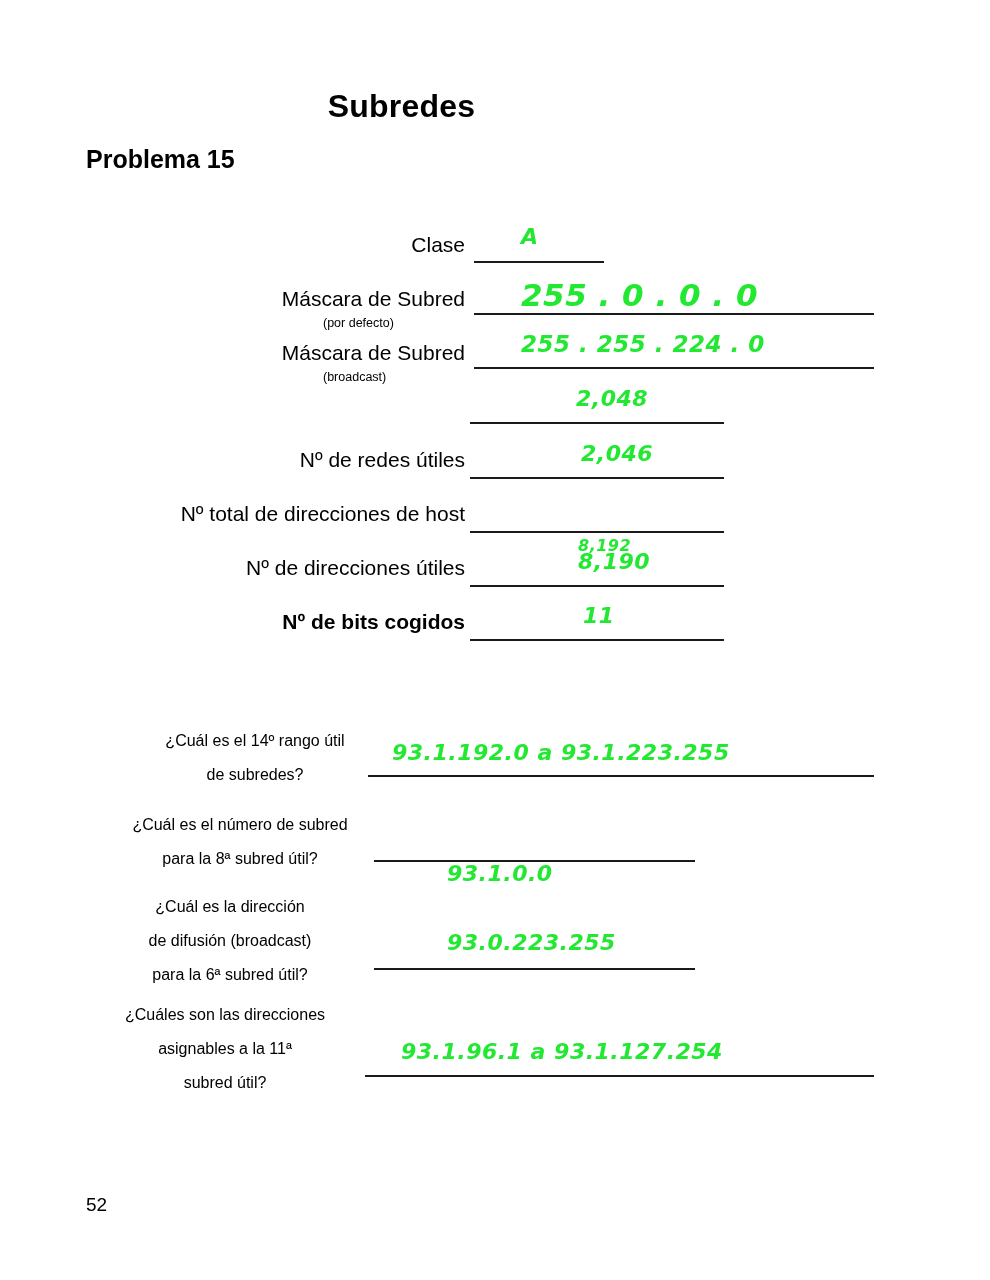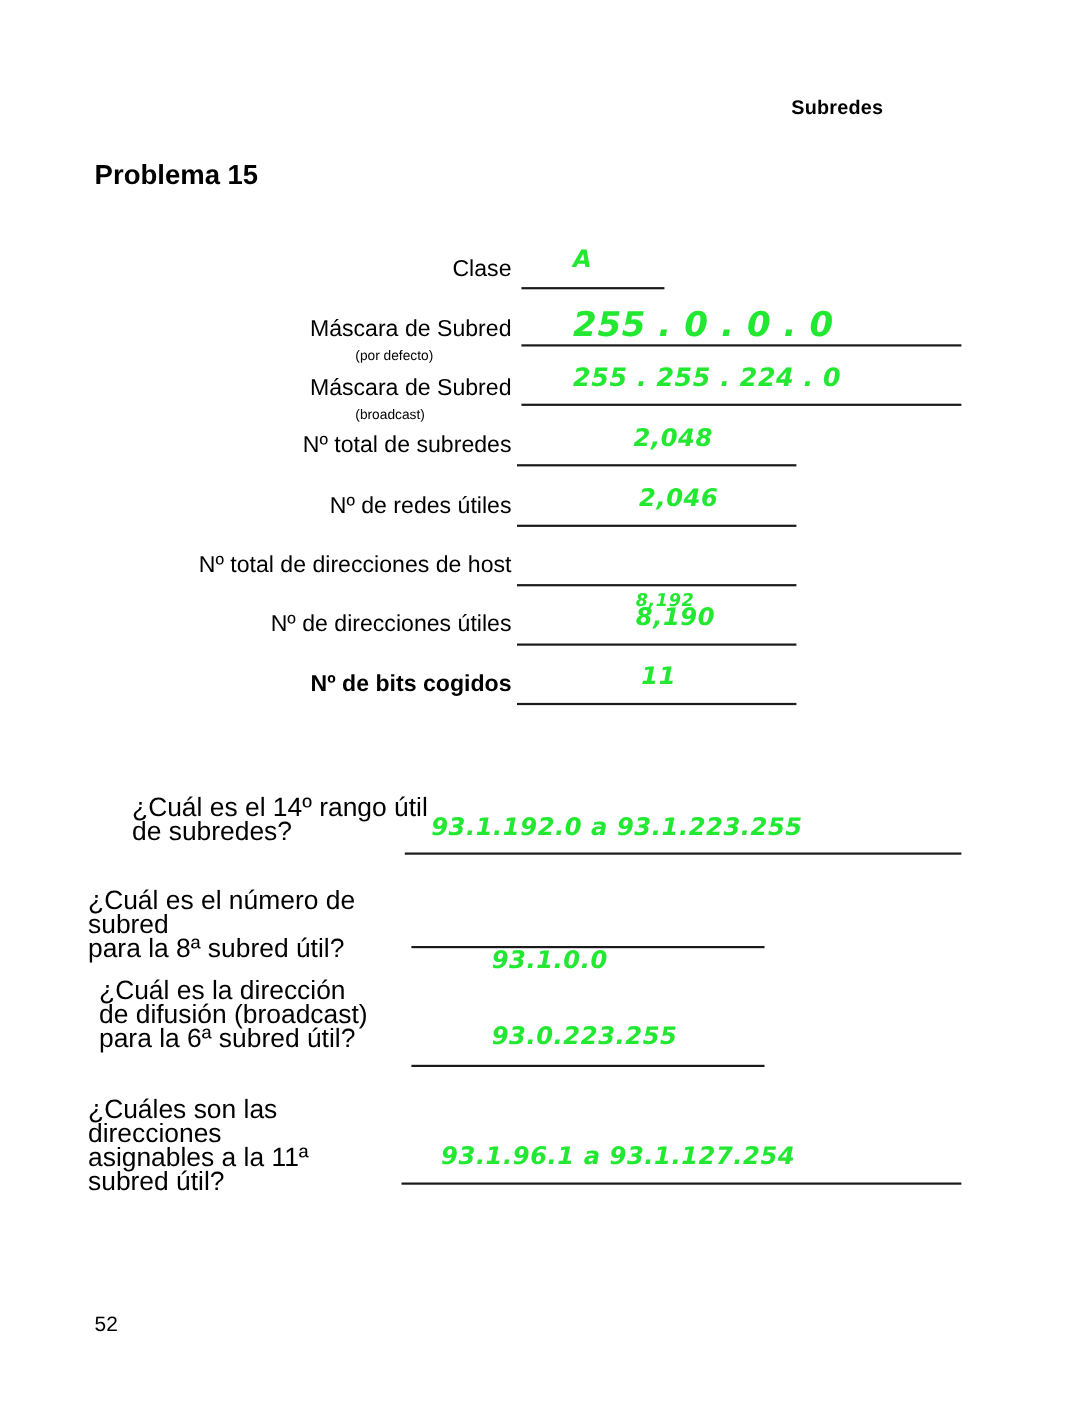--- a/index.html
+++ b/index.html
@@ -20,22 +20,22 @@
     position: absolute;
     inset: 0;
   }
 
   
   .doc-title {
     position: absolute;
     left: 0;
     top: 88px;
     width: 803px;
-    text-align: right;
-    font-size: 18px;
+    text-align: center;
+    font-size: 32px;
     font-weight: bold;
     letter-spacing: 0.2px;
   }
   .problem-title {
     position: absolute;
     left: 86px;
     top: 145px;
     font-size: 25px;
     font-weight: bold;
   }
@@ -83,23 +83,23 @@
     font-family: "DejaVu Sans", sans-serif;
     font-style: italic;
     font-weight: bold;
     white-space: nowrap;
     letter-spacing: 0.5px;
   }
 
   
   .q-text {
     position: absolute;
-    font-size: 24px;
-    line-height: 22px;
-    text-align: left;
+    font-size: 16px;
+    line-height: 34px;
+    text-align: center;
     white-space: pre-line;
   }
 
   
   .page-number {
     position: absolute;
     left: 86px;
     top: 1194px;
     font-size: 19px;
   }
@@ -126,23 +126,20 @@
   <div class="rule" style="left:474px; top:313px; width:400px;"></div>
   <div class="ink" style="left:521px; top:277px; font-size:31px;">255 . 0 . 0 . 0</div>
 
   <div class="field-row" style="left:0; top:326px; width:465px;">
     <span class="field-label">Máscara de Subred</span>
   </div>
   <div class="sub-label" style="left:323px; top:370px;">(broadcast)</div>
   <div class="rule" style="left:474px; top:367px; width:400px;"></div>
   <div class="ink" style="left:521px; top:331px; font-size:23px;">255 . 255 . 224 . 0</div>
 
-  <div class="field-row" style="left:0; top:378px; width:465px;">
-    <span class="field-label">Nº total de subredes</span>
-  </div>
   <div class="rule" style="left:470px; top:422px; width:254px;"></div>
   <div class="ink" style="left:576px; top:386px; font-size:22px;">2,048</div>
 
   <div class="field-row" style="left:0; top:433px; width:465px;">
     <span class="field-label">Nº de redes útiles</span>
   </div>
   <div class="rule" style="left:470px; top:477px; width:254px;"></div>
   <div class="ink" style="left:581px; top:441px; font-size:22px;">2,046</div>
 
   <div class="field-row" style="left:0; top:487px; width:465px;">

